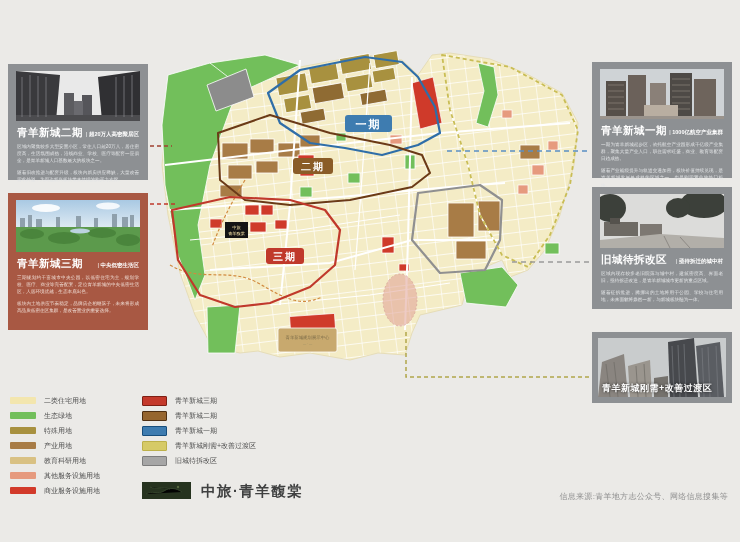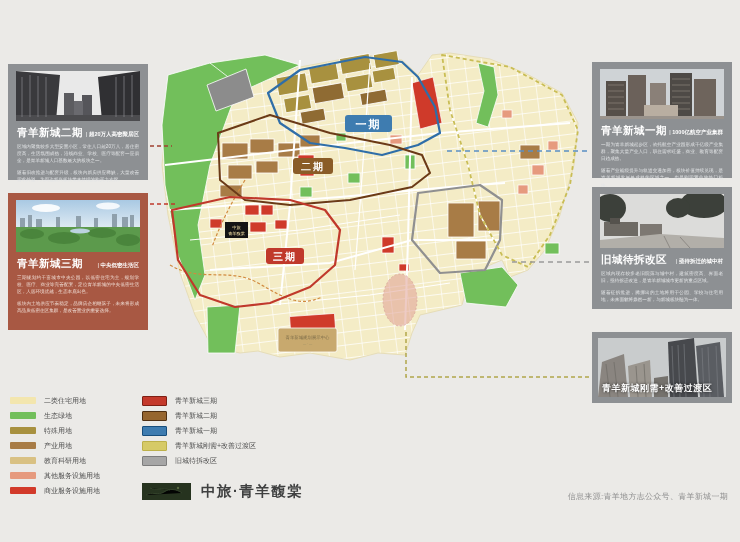--- a/index.html
+++ b/index.html
@@ -20,21 +20,21 @@
   .callout p{margin:0 1px 5px 1px;font-size:4.6px;line-height:1.55;text-align:justify;}
   .caption-overlay{
     position:absolute;left:10px;bottom:8px;font-size:9px;font-weight:bold;color:#fff;
     text-shadow:0 0 3px rgba(0,0,0,.8);letter-spacing:.5px;
   }
   
   .lg-row{display:flex;align-items:center;margin-bottom:8px;height:7px;}
   .lg-sw{width:26px;height:7px;border-radius:1px;flex:0 0 auto;}
   .lg-sw2{width:23px;height:8px;border:1.6px solid transparent;border-radius:1px;flex:0 0 auto;}
   .lg-lb{font-size:7px;color:#4f4f4f;margin-left:8px;white-space:nowrap;}
-  .logo-row{position:absolute;left:142px;top:482px;display:flex;align-items:center;}
+  .logo-row{position:absolute;left:142px;top:482px;display:flex;}
   .logo-text{font-size:14.5px;color:#3f4040;font-weight:600;letter-spacing:1.5px;margin-left:10px;}
   .source{position:absolute;right:12px;top:491px;font-size:8px;color:#8f8f8f;letter-spacing:.3px;}
   svg{display:block;}
 </style>
 </head>
 <body>
 
 <svg style="position:absolute;left:150px;top:15px;" width="445" height="375" viewBox="0 0 445 375">
   <defs>
     <pattern id="par" width="17" height="13" patternUnits="userSpaceOnUse" patternTransform="rotate(-7)">
@@ -353,13 +353,13 @@
     <rect width="49" height="17" fill="#26331f"></rect>
     <g stroke="#3d4f33" stroke-width="0.8" opacity="0.9">
       <path d="M4,12 C10,8 16,13 22,9 S34,6 40,10"></path>
       <path d="M8,5 C14,8 20,4 28,7"></path>
     </g>
     <circle cx="36" cy="5" r="1.2" fill="#55683f"></circle>
   </svg>
   <span class="logo-text">中旅·青羊馥棠</span>
 </div>
 
-<div class="source">信息来源:青羊地方志公众号、青羊新城一期</div>
+<div class="source">信息来源:青羊地方志公众号、网络信息搜集等</div>
 
 </body></html>

